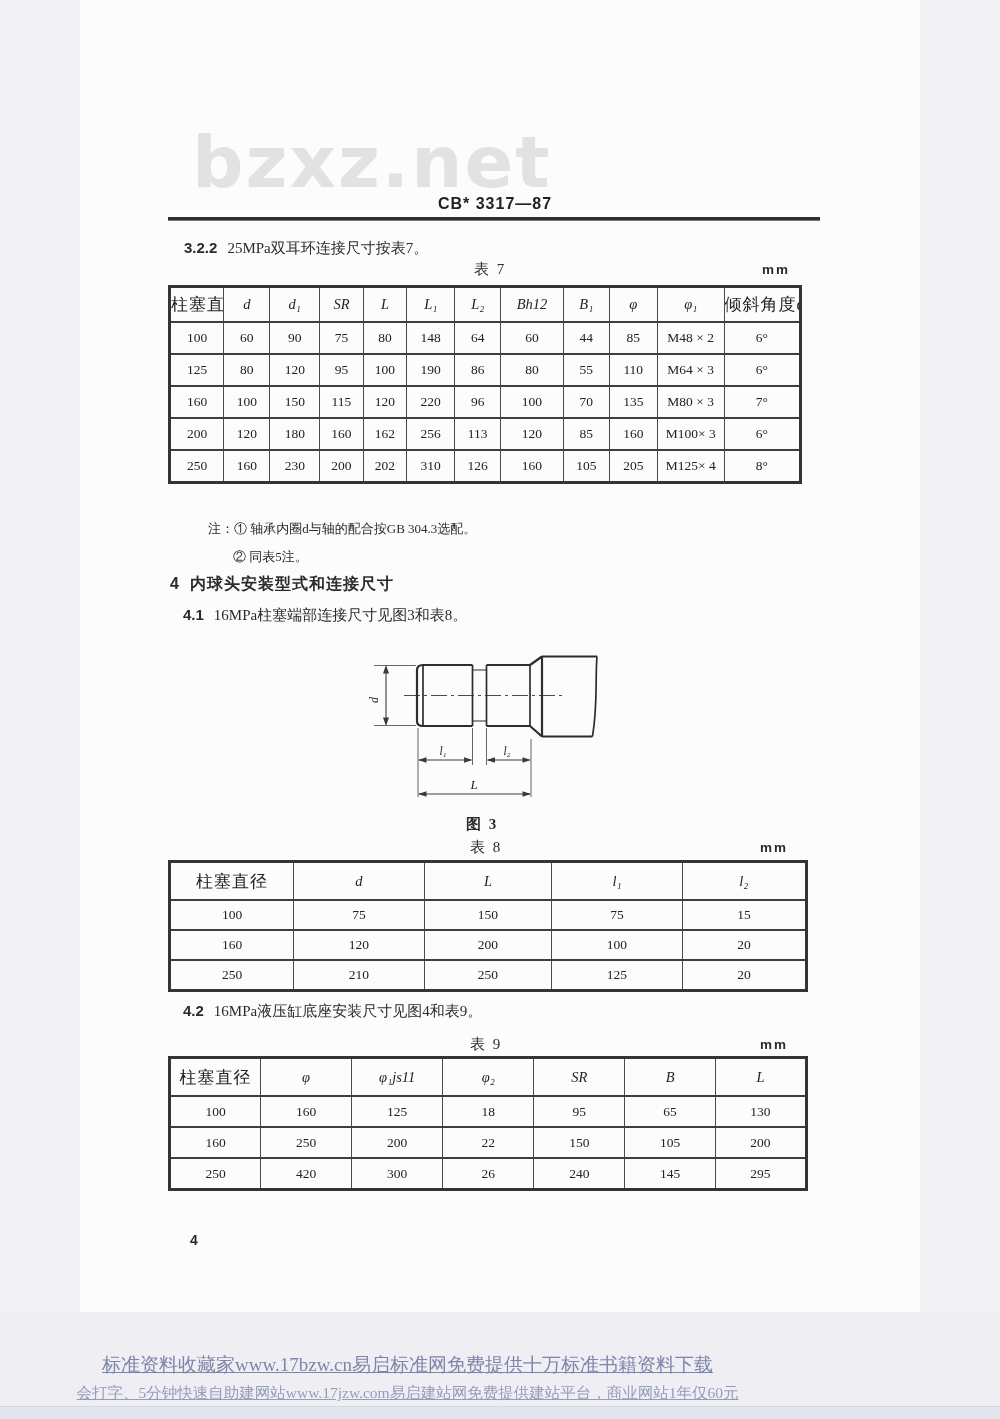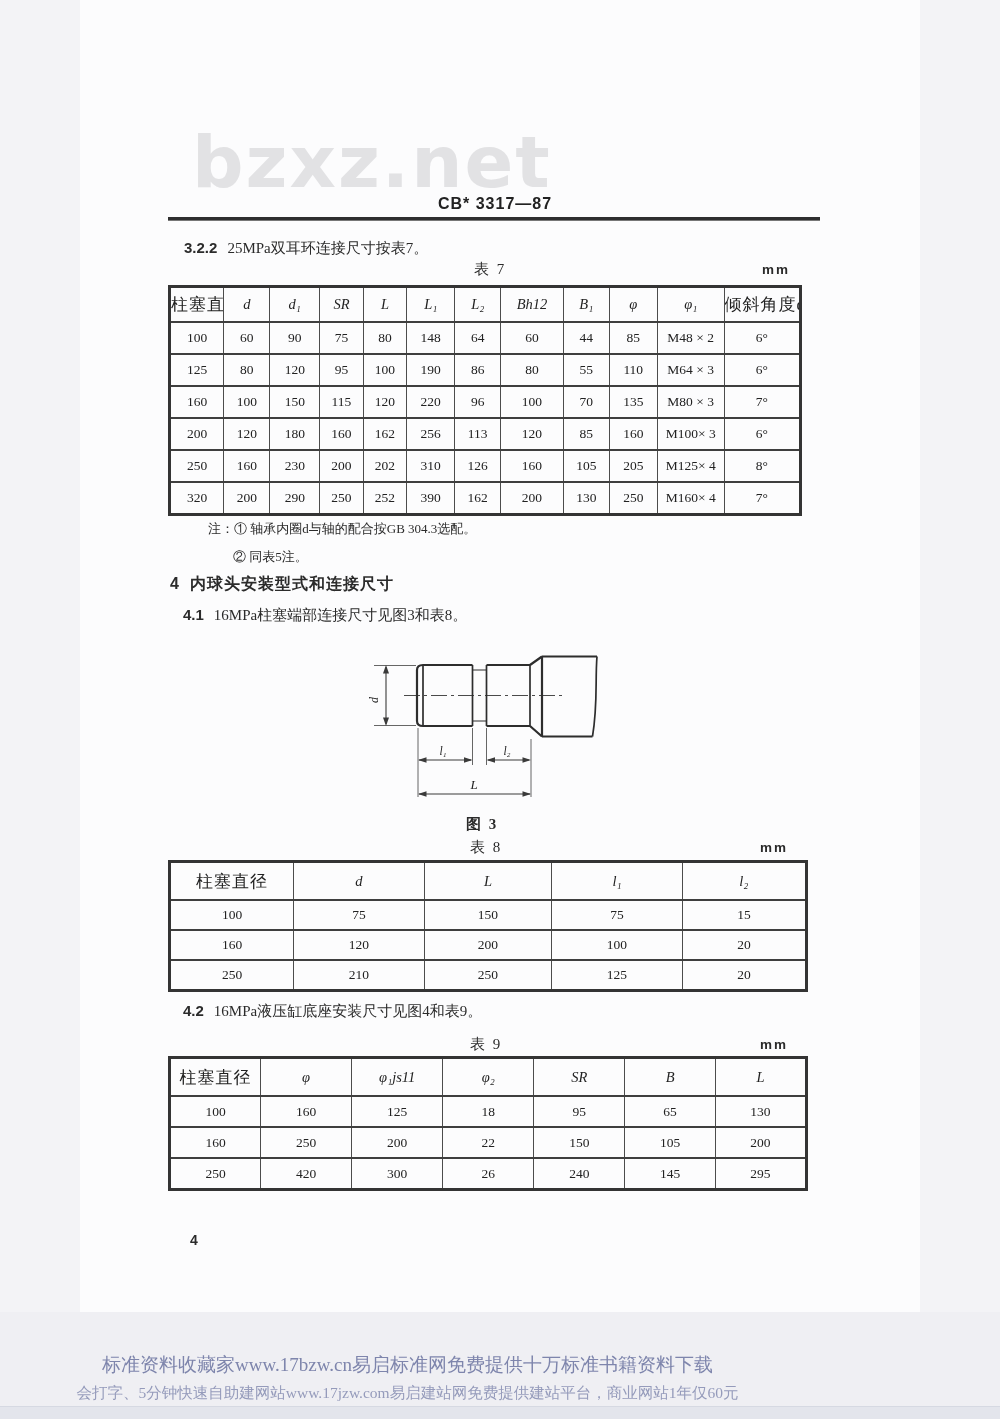--- a/index.html
+++ b/index.html
@@ -36,21 +36,21 @@
     border-top:2px solid #3e3e3e;border-bottom:2px solid #3e3e3e;
     text-align:center;vertical-align:middle;padding:0;
     font-size:13.5px;color:#222;font-weight:normal;overflow:hidden;white-space:nowrap;
   }
   .dtable th{font-style:italic;font-size:14.5px;}
   .dtable th.zh{font-style:normal;font-size:17px;letter-spacing:1px;}
   .t7 th{height:33px}.t7 td{height:30px}
   .t8 th{height:36px}.t8 td{height:28px}
   .t9 th{height:36px}.t9 td{height:29px}
 
-  .footer-line{left:0;width:815px;text-align:center;white-space:nowrap;}
+  .footer-line{left:0;width:815px;text-align:center;white-space:nowrap;text-decoration:underline;}
   .footer-line.l1{top:1352px;font-size:19px;color:#7e85ac;}
   .footer-line.l2{top:1383px;font-size:15.5px;color:#959bbb;}
 
   svg text{font-family:"Liberation Serif",serif;font-style:italic;fill:#222;}
 </style>
 </head>
 <body>
 
 <div class="paper"></div>
 <div class="footer-band"></div>
@@ -163,34 +163,20 @@
         <td>200</td>
         <td>202</td>
         <td>310</td>
         <td>126</td>
         <td>160</td>
         <td>105</td>
         <td>205</td>
         <td>M125× 4</td>
         <td>8°</td>
       </tr>
-      <tr>
-        <td>320</td>
-        <td>200</td>
-        <td>290</td>
-        <td>250</td>
-        <td>252</td>
-        <td>390</td>
-        <td>162</td>
-        <td>200</td>
-        <td>130</td>
-        <td>250</td>
-        <td>M160× 4</td>
-        <td>7°</td>
-      </tr>
     </tbody>
   </table>
 
 <div class="abs note" style="left:208px;top:520px;">注：① 轴承内圈d与轴的配合按GB 304.3选配。</div>
 <div class="abs note" style="left:233px;top:548px;">② 同表5注。</div>
 
 <div class="abs heading" style="left:170px;top:574px;">
   <span class="sec-num">4</span><span>内球头安装型式和连接尺寸</span>
 </div>
 

